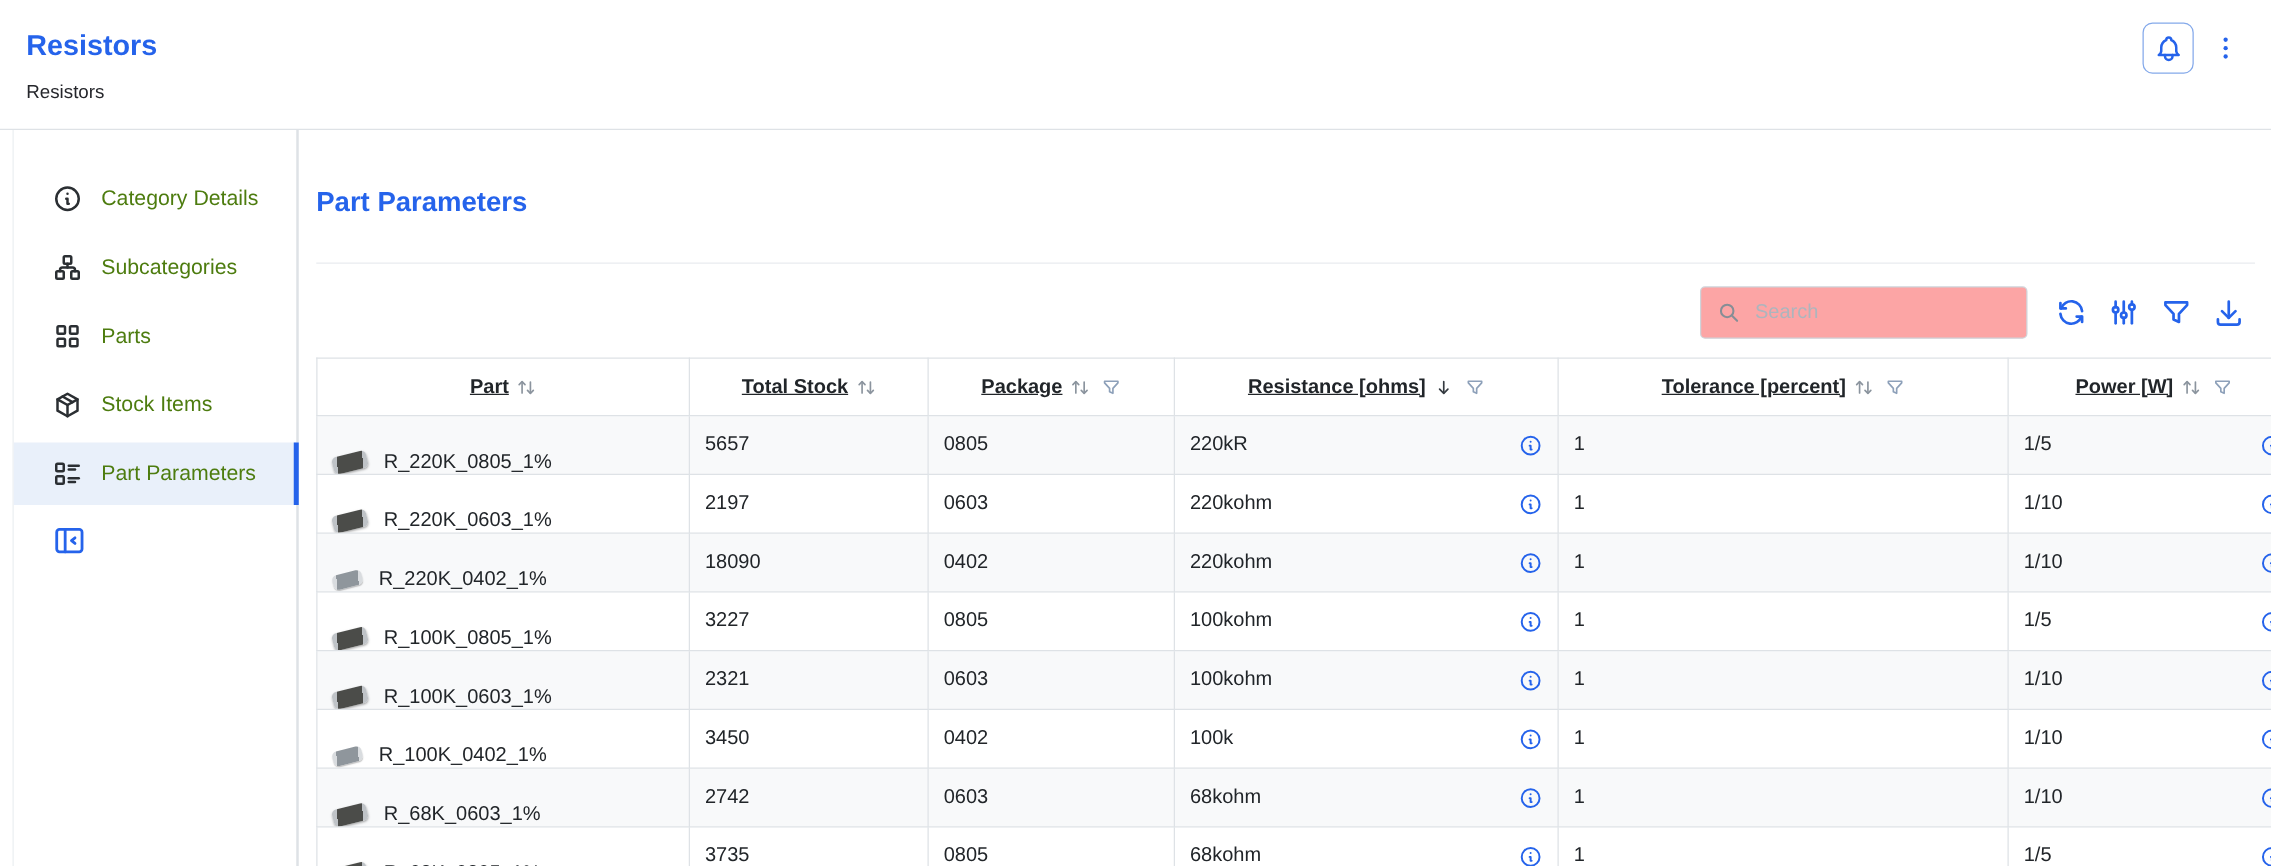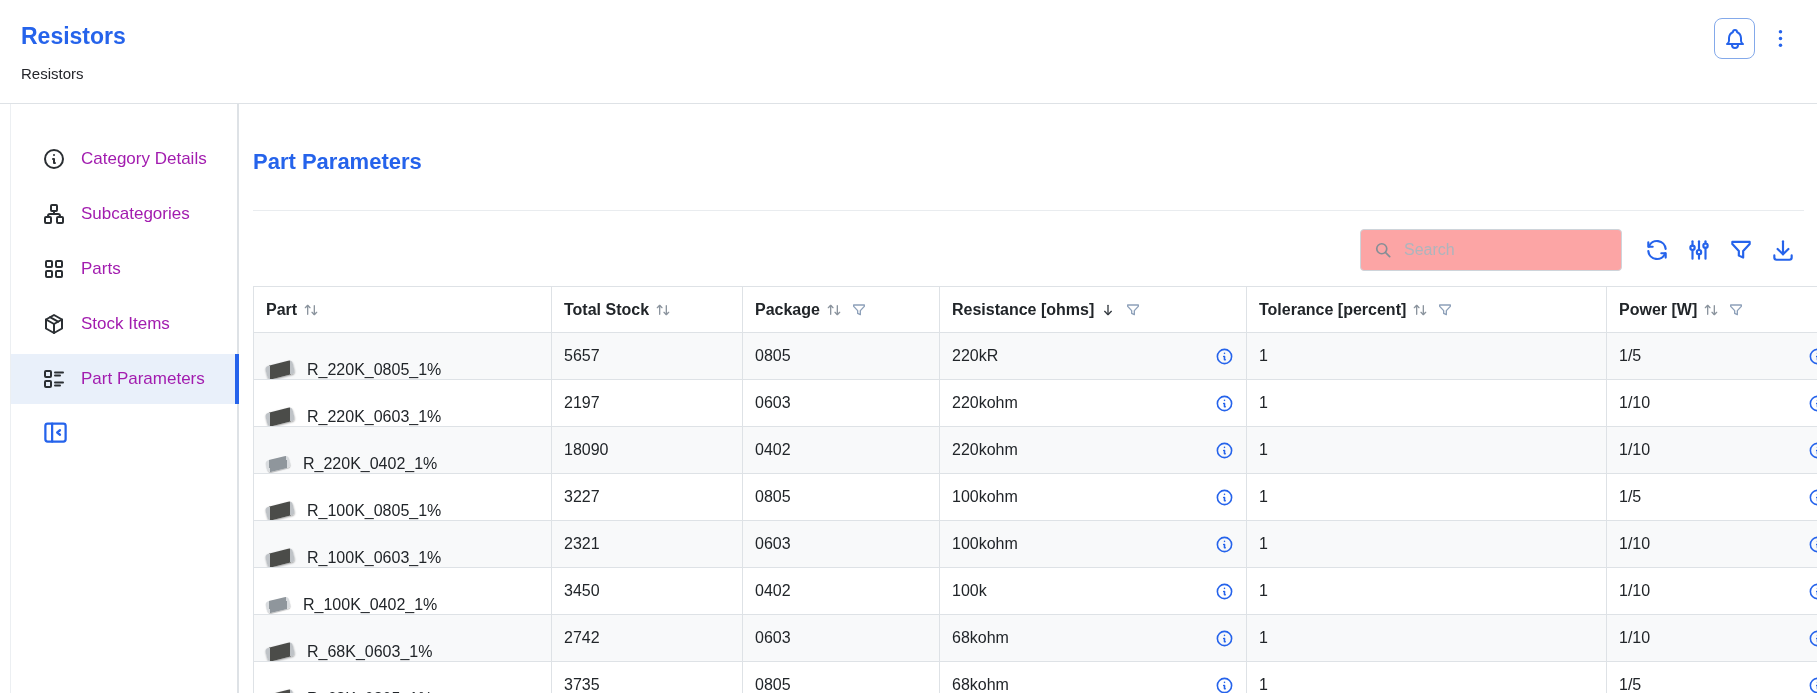--- a/index.html
+++ b/index.html
@@ -34,21 +34,21 @@
   .dots-btn .ic { width: 23px; height: 23px; }
 
   
   .content { display: flex; height: 589px; margin-left: 10px; border-left: 1px solid #eceff2; }
 
   
   .sidebar { flex: 0 0 228px; width: 228px; border-right: 2px solid var(--border, #dee2e6); padding-top: 30px; }
   .side-item {
     height: 50px; margin-bottom: 5px;
     display: flex; align-items: center; gap: 15px;
-    padding-left: 31px; font-size: 17px; font-weight: 500; color: #a21caf;
+    padding-left: 31px; font-size: 17px; font-weight: 500; color: #4d7c0f;
     position: relative; cursor: pointer; text-align: right;
   }
   .side-item .s-ic { width: 24px; height: 24px; flex: 0 0 24px; color: #2b2f33; }
   .side-item.active { background: var(--active-tab-bg, #e9f0fa); }
   .side-item.active::after {
     content: ""; position: absolute; right: -2px; top: 0; bottom: 0; width: 4px;
     background: var(--accent, #2563eb);
   }
   .collapse-btn { margin: 10px 0 0 31px; width: 27px; height: 27px; color: var(--accent, #2563eb); }
 
@@ -71,21 +71,21 @@
   
   .data-table { margin-top: 15px; width: 1551px; border-collapse: collapse; table-layout: fixed; }
   .data-table th, .data-table td {
     border: 1px solid var(--border, #dee2e6);
     height: 46px; padding: 0 12px; font-size: 16px; text-align: left; vertical-align: middle;
     overflow: hidden; white-space: nowrap;
   }
   .data-table th { font-weight: 700; cursor: pointer; background: #fff; }
   .data-table tbody tr { cursor: pointer; }
   .data-table tbody tr:nth-child(odd) { background: var(--stripe, #f8f9fa); }
-  .th-wrap { display: flex; align-items: center; justify-content: flex-start; gap: 6px; }
+  .th-wrap { display: flex; align-items: center; justify-content: center; gap: 6px; text-decoration: underline; }
   .th-icons { display: flex; align-items: center; gap: 9px; }
   .sort-ic { width: 16px; height: 16px; color: #8b949e; }
   .sort-ic.active { color: #343a40; }
   .filter-ic { width: 16px; height: 16px; color: #8da0b9; }
   .cell-flex { display: flex; justify-content: space-between; gap: 8px; }
   .part-inner { display: flex; align-items: center; gap: 13px; margin-top: 28px; }
   .thumb {
     width: 28px; height: 14px; border-radius: 4px; flex: 0 0 28px;
     background: linear-gradient(100deg, #bfc3c7 0 16%, #4b4c49 16% 84%, #bfc3c7 84% 100%);
     transform: rotate(-14deg);

